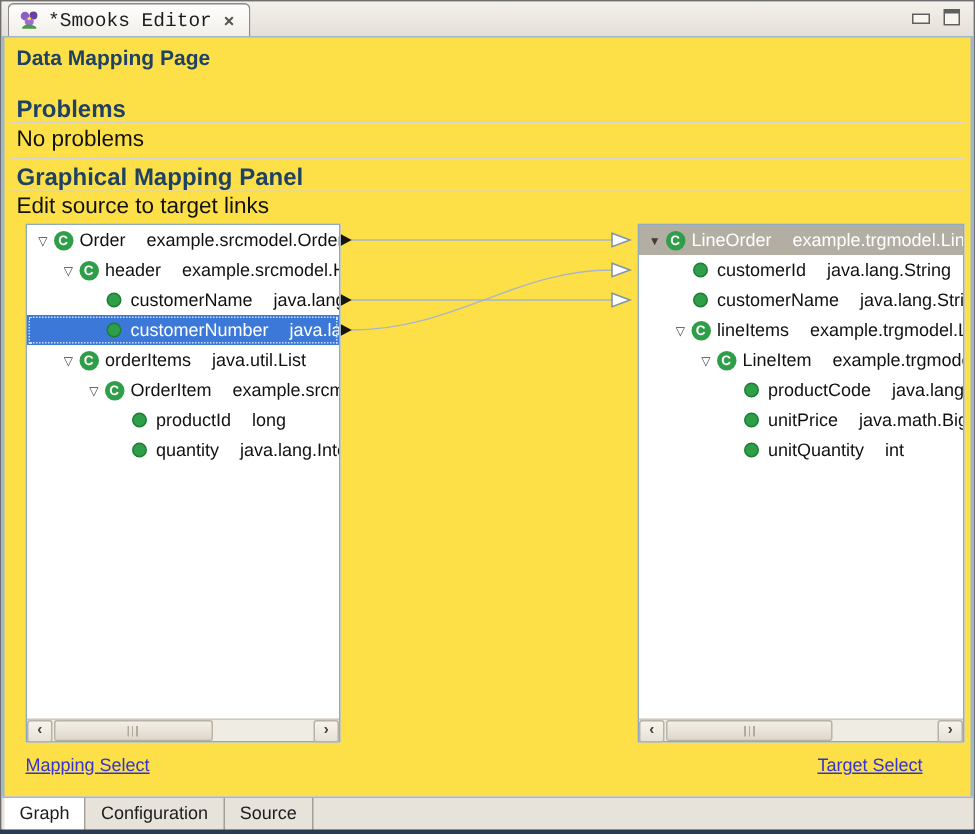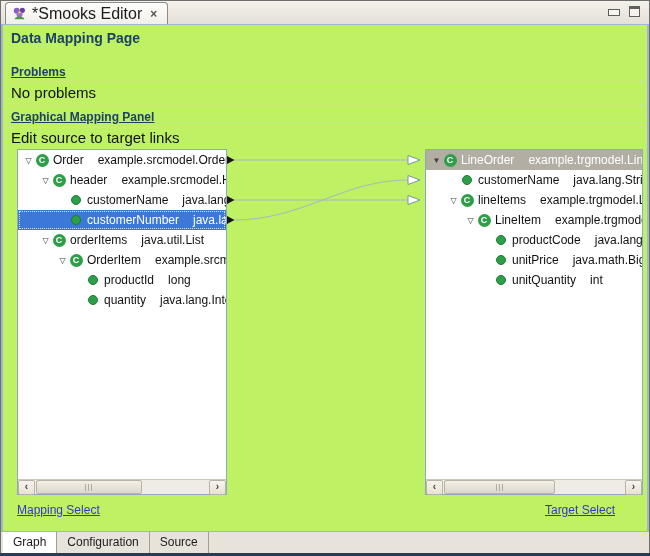--- a/index.html
+++ b/index.html
@@ -5,30 +5,30 @@
   html,body{margin:0;padding:0;background:#d6d3ce;font-family:"Liberation Sans","DejaVu Sans",sans-serif;}
   .window{position:relative;width:648px;height:553px;border:1px solid #6e6e6e;border-bottom:none;
           background:#e9e5df;overflow:hidden;}
   
   .tabbar{position:absolute;left:0;top:0;width:100%;height:23px;
           background:linear-gradient(#f4f1eb,#e4e0d8);}
   .etab{position:absolute;left:4px;top:1px;height:22px;display:flex;align-items:center;
         padding:0 10px 0 6px;background:linear-gradient(#fefefd,#f2efe9);
         border:1px solid #8b8b8b;border-bottom:none;border-radius:4px 4px 0 0;box-sizing:border-box;}
   .tab-icon{width:15px;height:15px;margin-right:5px;flex:none;}
-  .tab-label{font-size:16px;color:#1c1c1c;}
+  .tab-label{font-size:13px;color:#1c1c1c;font-family:Liberation Mono, monospace;}
   .tab-close{margin-left:8px;font-size:12px;font-weight:bold;color:#55524c;cursor:pointer;}
   .win-controls{position:absolute;right:9px;top:5px;display:flex;gap:9px;align-items:flex-start;}
   .minbtn{width:10px;height:5px;border:1px solid #5f5f5f;background:#f7f4ee;margin-top:3px;}
   .maxbtn{width:11px;height:10px;border:1px solid #5f5f5f;border-top-width:3px;background:#f7f4ee;box-sizing:border-box;height:11px;}
   
   .content{position:absolute;left:0;top:23px;width:100%;height:507px;box-sizing:border-box;
-           background:#bef264;border-left:2px solid #9fb6cf;border-right:2px solid #9fb6cf;border-top:1px solid #9fb6cf;}
+           background:#fde047;border-left:2px solid #9fb6cf;border-right:2px solid #9fb6cf;border-top:1px solid #9fb6cf;}
   .page-title{position:absolute;left:8px;top:5px;font-size:14px;font-weight:bold;color:#1e4164;}
-  .sec-h{position:absolute;left:8px;font-size:12px;font-weight:bold;color:#1e4164;text-decoration:underline;}
+  .sec-h{position:absolute;left:8px;font-size:16px;font-weight:bold;color:#1e4164;}
   .sec-t{position:absolute;left:8px;font-size:15px;color:#111;}
   .rule{position:absolute;left:4px;right:4px;height:1px;background:#d8d4cb;}
   .problems-h{top:40px;} .r1{top:56px;} .no-problems{top:59px;}
   .r2{top:80px;} .gmp-h{top:85px;} .r3{top:102px;} .gmp-sub{top:104px;}
   
   .panel{position:absolute;top:124px;height:346px;border:1px solid #8ea9c2;background:#fff;box-sizing:border-box;}
   .panel.src{left:14px;width:210px;}
   .panel.trg{left:422px;width:218px;}
   .tree{position:absolute;left:0;top:0;right:0;bottom:15px;overflow:hidden;}
   .trow{height:20px;display:flex;align-items:center;white-space:nowrap;overflow:hidden;
@@ -207,20 +207,28 @@
                 <span class="cicon">C</span>
               </span>
               <span class="nm">LineOrder</span>
               <span class="tp">example.trgmodel.LineOrder</span>
             </div>
             <div class="trow" style="padding-left: 21px;">
               <span class="arrow"></span>
               <span class="islot">
                 <span class="ficon"></span>
               </span>
+              <span class="nm">customerId</span>
+              <span class="tp">java.lang.String</span>
+            </div>
+            <div class="trow" style="padding-left: 21px;">
+              <span class="arrow"></span>
+              <span class="islot">
+                <span class="ficon"></span>
+              </span>
               <span class="nm">customerName</span>
               <span class="tp">java.lang.String</span>
             </div>
             <div class="trow" style="padding-left: 21px;">
               <span class="arrow">▽</span>
               <span class="islot">
                 <span class="cicon">C</span>
               </span>
               <span class="nm">lineItems</span>
               <span class="tp">example.trgmodel.LineItem</span>

